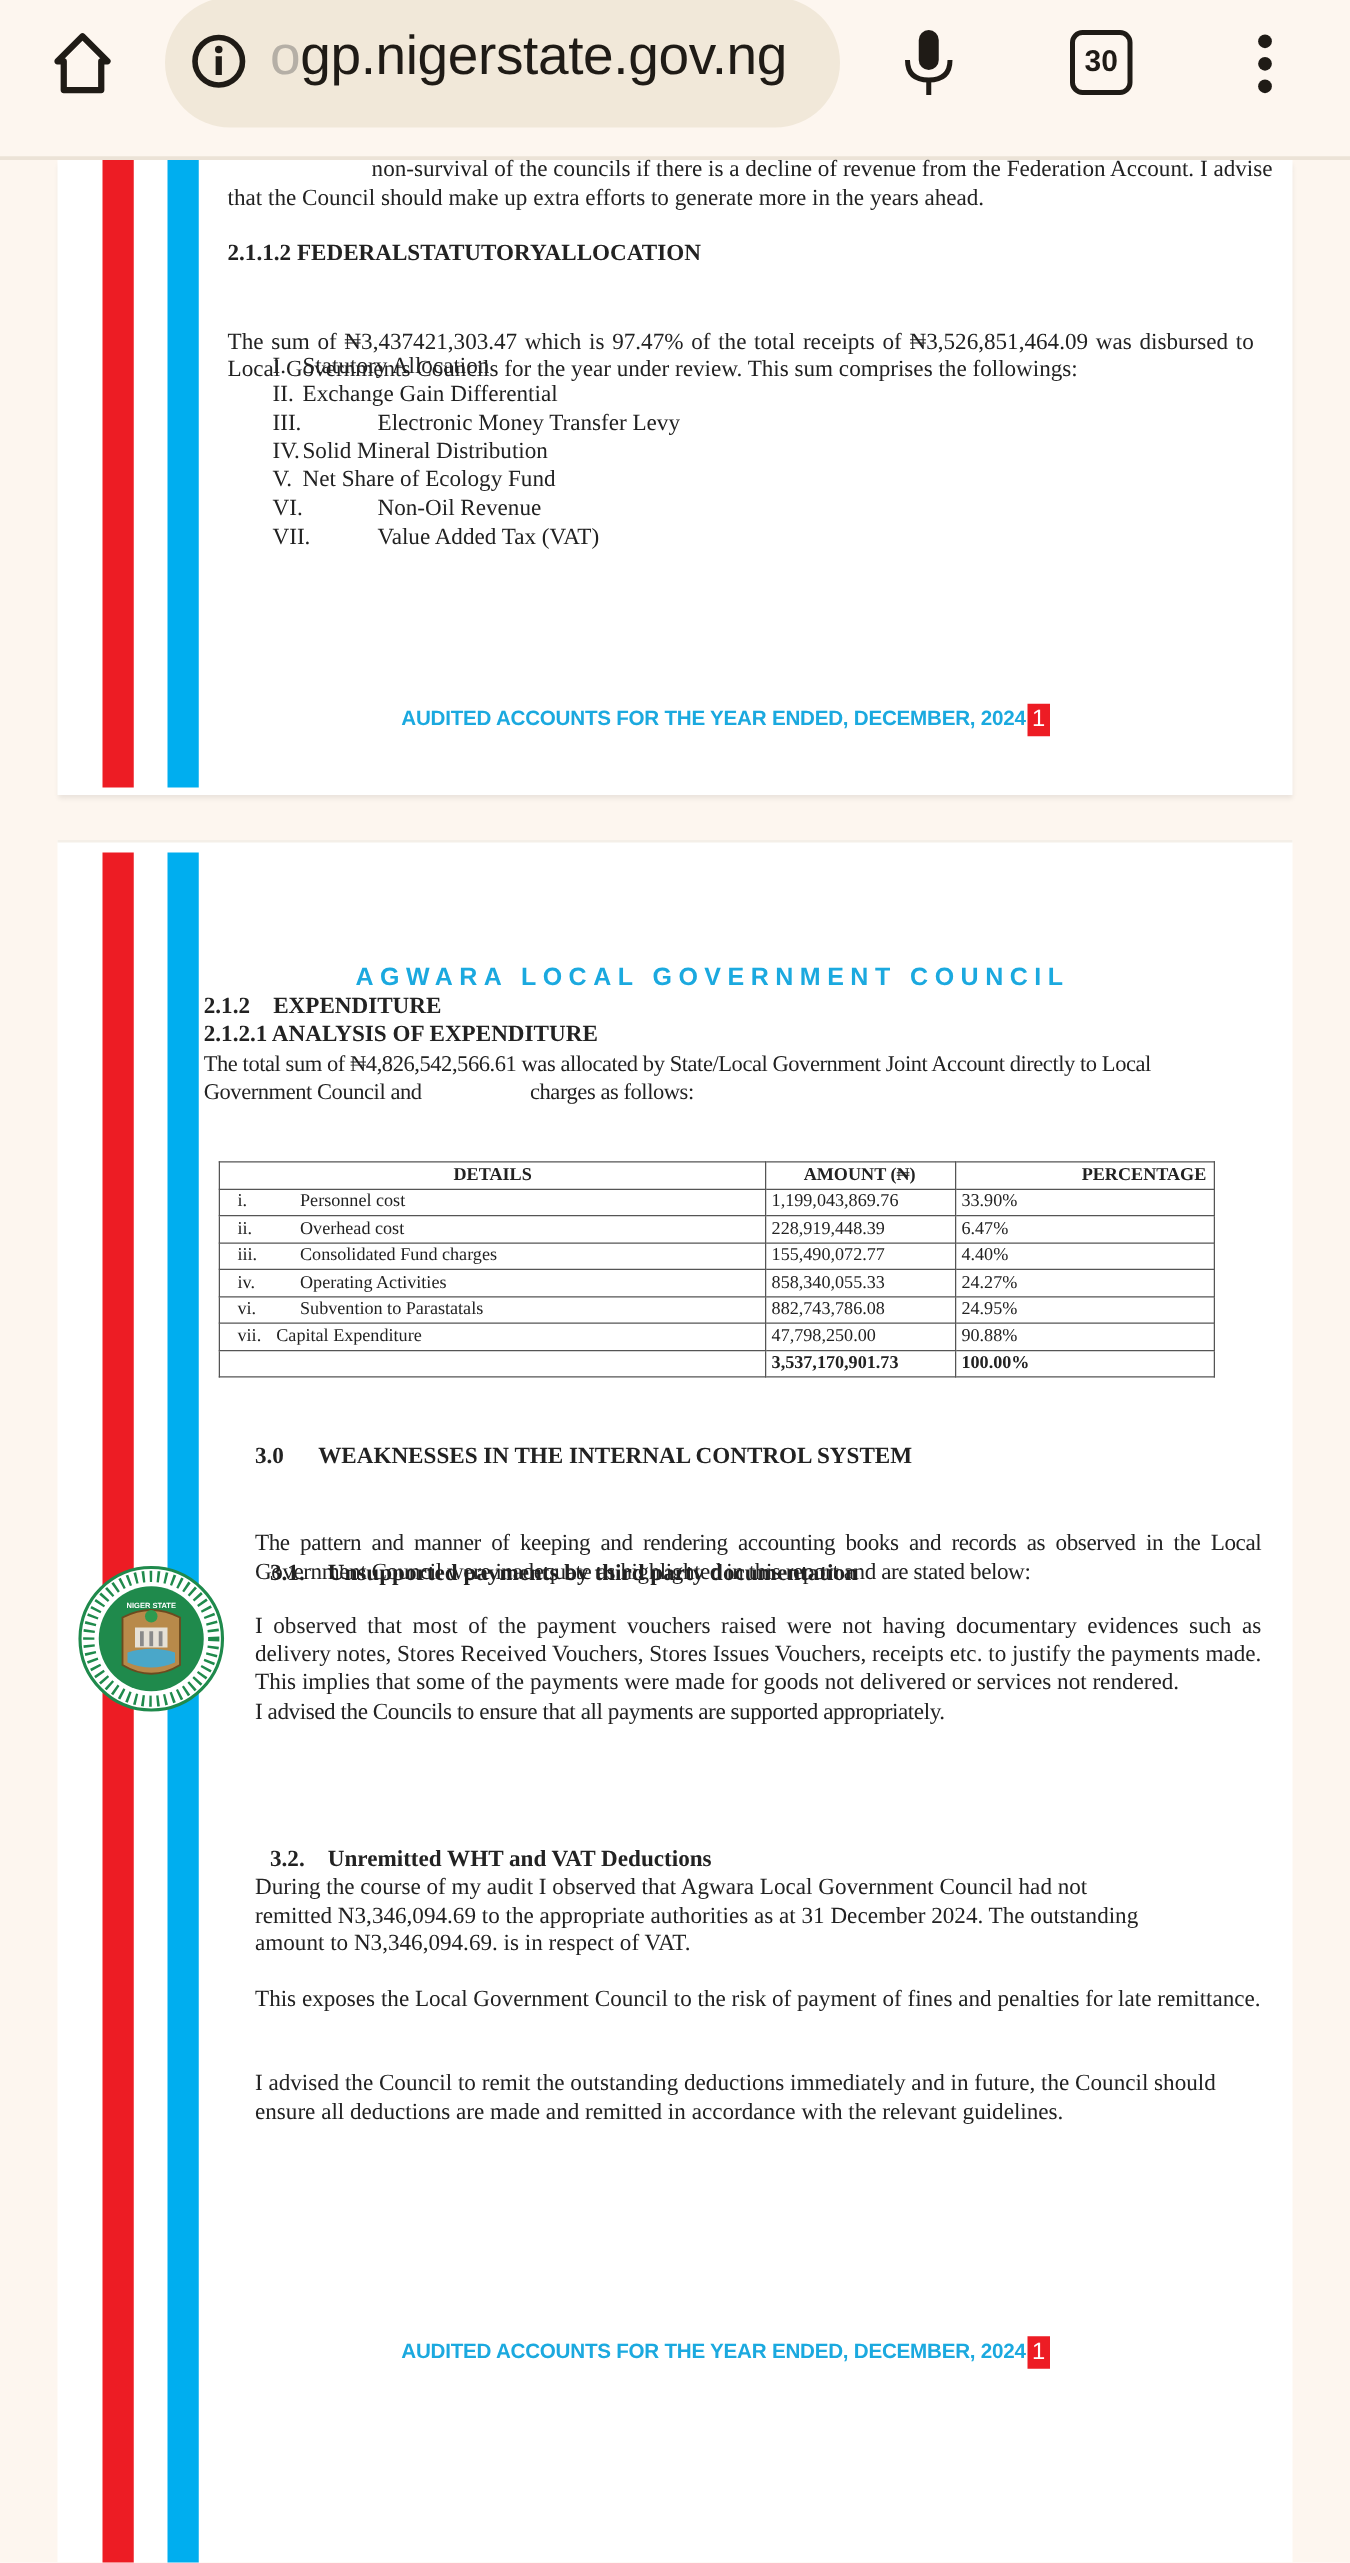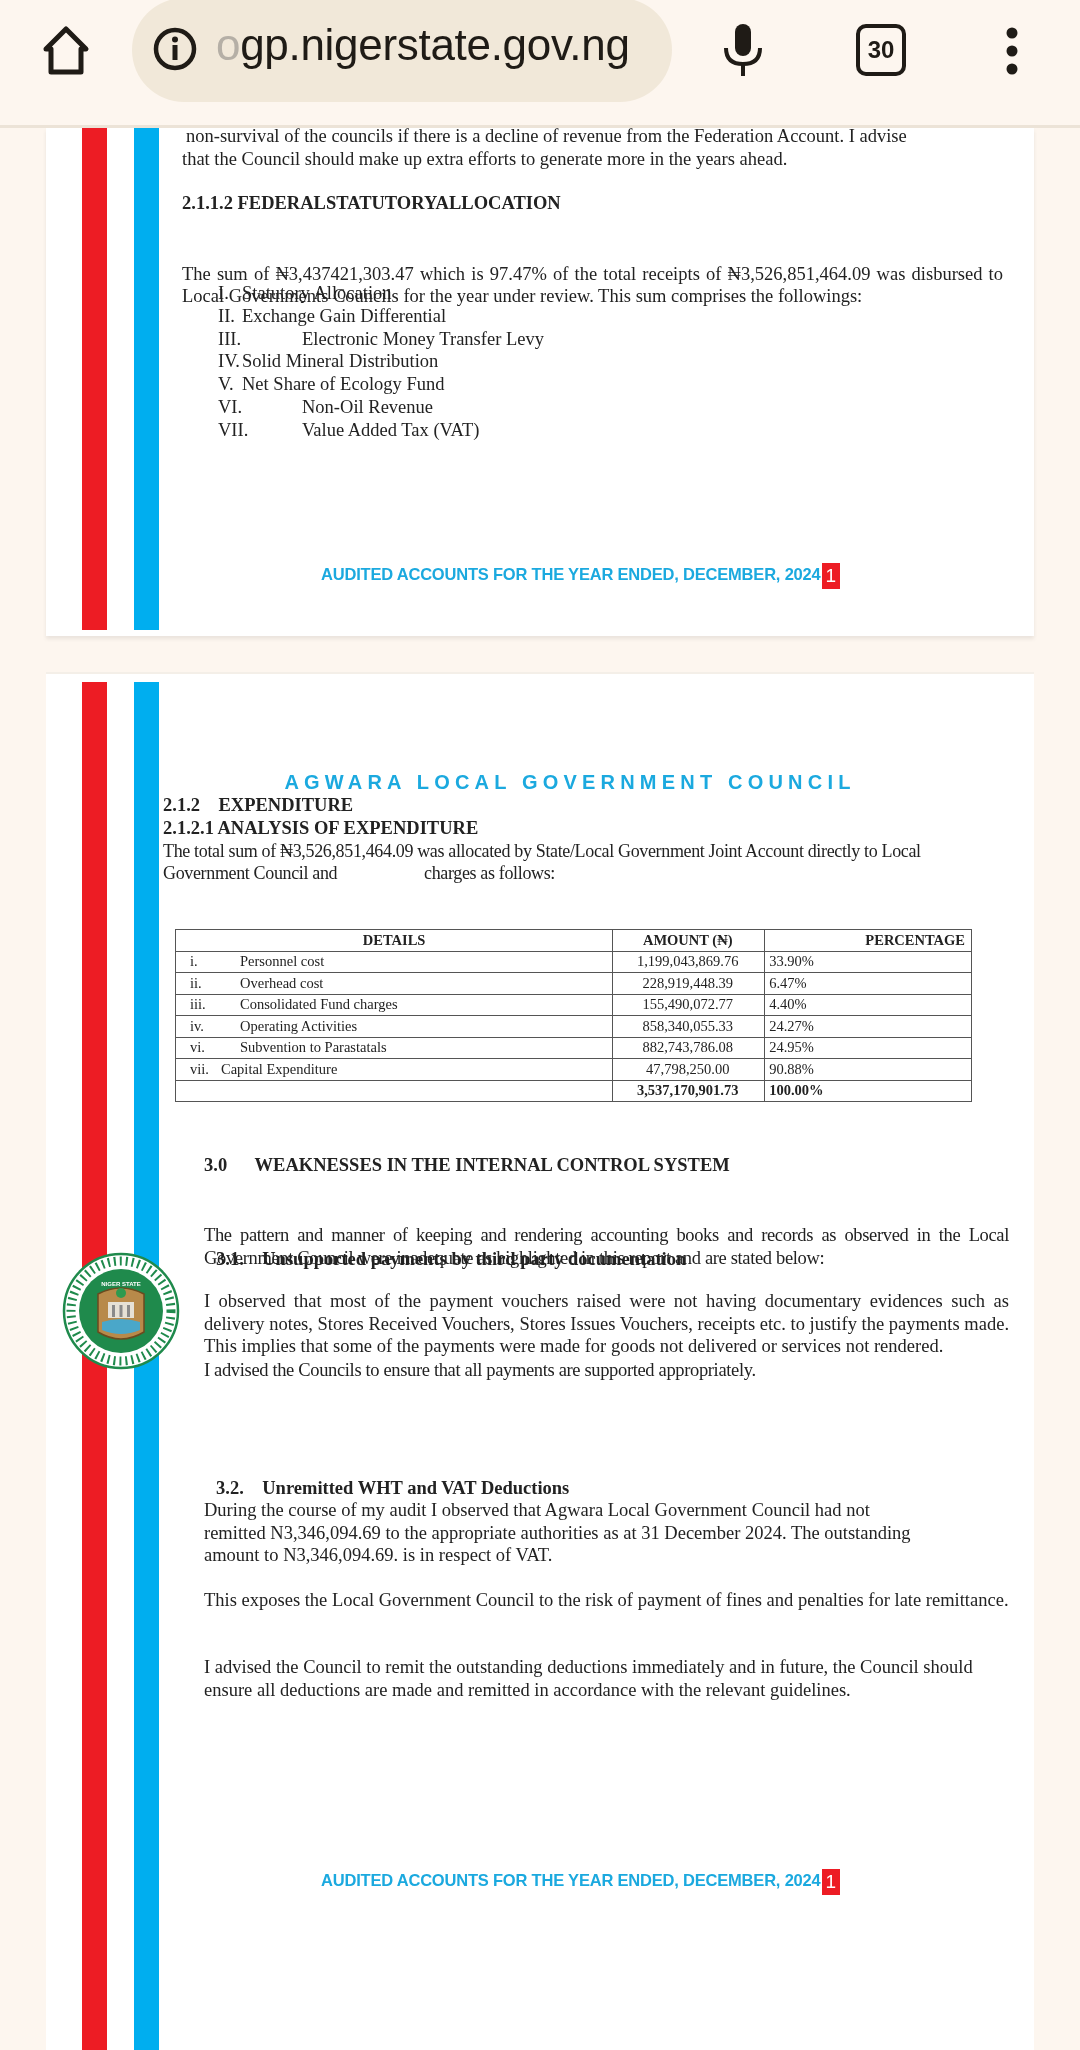--- a/index.html
+++ b/index.html
@@ -40,21 +40,21 @@
   .pgnum { display: inline-block; background: #ed1c24; color: #fff; font-weight: normal; font-size: 19px; padding: 0 4px; margin-left: 1px; line-height: 26px; vertical-align: middle; }
 
   .council-title { position: absolute; left: 0; width: 100%; top: 97px; text-align: center; font-family: "Liberation Sans", sans-serif; font-weight: bold; font-size: 20px; letter-spacing: 5.2px; color: #1ba9df; padding-left: 60px; }
 
   
   .exp-table { position: absolute; left: 129px; top: 255px; width: 797px; border-collapse: collapse; font-size: 14.5px; line-height: 19.5px; }
   .exp-table td, .exp-table th { border: 1.5px solid #555; padding: 0 4px; height: 21.5px; }
   .exp-table th { font-weight: bold; text-align: center; }
   .exp-table th.pct-h { text-align: right; padding-right: 6px; }
   .exp-table .c-det { width: 438px; position: relative; }
-  .exp-table .c-amt { width: 152px; text-align: center; padding-right: 6px; }
+  .exp-table .c-amt { width: 152px; text-align: left; padding-right: 6px; }
   .exp-table .c-pct { width: 207px; text-align: left; padding-right: 6px; }
   .exp-table .roman { display: inline-block; width: 60px; padding-left: 10px; }
   .exp-table .roman.short { width: 41px; }
   .exp-table tr.total td { font-weight: bold; }
 
   .seal { position: absolute; left: 16px; top: 578px; width: 118px; height: 118px; }
 </style>
 </head>
 <body>
 
@@ -86,21 +86,21 @@
     <circle cx="12" cy="7" r="5.5" fill="#1f1b16"></circle>
     <circle cx="12" cy="25" r="5.5" fill="#1f1b16"></circle>
     <circle cx="12" cy="43" r="5.5" fill="#1f1b16"></circle>
   </svg>
 </div>
 
 <div class="page page1">
   <div class="bar red"></div>
   <div class="bar blue"></div>
 
-  <div class="txt" style="left:140px; top:-3px; width:820px; white-space:nowrap;">non-survival of the councils if there is a decline of revenue from the Federation Account. I advise</div>
+  <div class="txt" style="left:152px; top:-3px; width:820px; white-space:nowrap;text-align:right;">non-survival of the councils if there is a decline of revenue from the Federation Account. I advise</div>
   <div class="txt" style="left:136px; top:19.5px; width:820px; white-space:nowrap;">that the Council should make up extra efforts to generate more in the years ahead.</div>
 
   <div class="txt bold" style="left:136px; top:64px; white-space:nowrap;">2.1.1.2 FEDERALSTATUTORYALLOCATION</div>
   <div class="txt just" style="left:136px; top:86.5px; width:821px;">The sum of ₦3,437421,303.47 which is 97.47% of the total receipts of ₦3,526,851,464.09 was disbursed to Local Governments Councils for the year under review. This sum comprises the followings:</div>
 
   <div class="list" id="alloc-list">
       <div class="li"><span class="num" style="width: 24px;">I.</span><span class="lbl">Statutory Allocation</span></div>
       <div class="li"><span class="num" style="width: 24px;">II.</span><span class="lbl">Exchange Gain Differential</span></div>
       <div class="li"><span class="num" style="width: 84px;">III.</span><span class="lbl">Electronic Money Transfer Levy</span></div>
       <div class="li"><span class="num" style="width: 24px;">IV.</span><span class="lbl">Solid Mineral Distribution</span></div>
@@ -129,21 +129,21 @@
     <rect x="65" y="53" width="3" height="12" fill="#8a8a8a"></rect>
     <path d="M40 70 Q59 64 78 70 L78 78 Q59 86 40 78 Z" fill="#4aa7c9"></path>
     <circle cx="59" cy="41" r="5" fill="#2e9a4f"></circle>
     <text x="59" y="34" font-size="6" text-anchor="middle" fill="#ffffff" font-family="Liberation Sans, sans-serif" font-weight="bold">NIGER STATE</text>
   </svg>
 
   <div class="council-title">AGWARA LOCAL GOVERNMENT COUNCIL</div>
 
   <div class="txt bold" style="left:117px; top:120px; white-space:pre;">2.1.2    EXPENDITURE</div>
   <div class="txt bold" style="left:117px; top:143px; white-space:nowrap;">2.1.2.1 ANALYSIS OF EXPENDITURE</div>
-  <div class="txt" style="left:117px; top:166px; white-space:nowrap; font-size:18px; letter-spacing:-0.35px;">The total sum of ₦3,526,851,464.09 was allocated by State/Local Government Joint Account directly to Local</div>
+  <div class="txt" style="left:117px; top:166px; white-space:nowrap; font-size:18px; letter-spacing:-0.35px;">The total sum of ₦4,826,542,566.61 was allocated by State/Local Government Joint Account directly to Local</div>
   <div class="txt" style="left:117px; top:188px; white-space:nowrap; font-size:18px; letter-spacing:-0.35px;">Government Council and</div>
   <div class="txt" style="left:378px; top:188px; white-space:nowrap; font-size:18px; letter-spacing:-0.35px;">charges as follows:</div>
 
   <table class="exp-table">
     <thead>
       <tr>
         <th class="c-det">DETAILS</th>
         <th class="c-amt" style="text-align:center;">AMOUNT (₦)</th>
         <th class="c-pct pct-h">PERCENTAGE</th>
       </tr>

